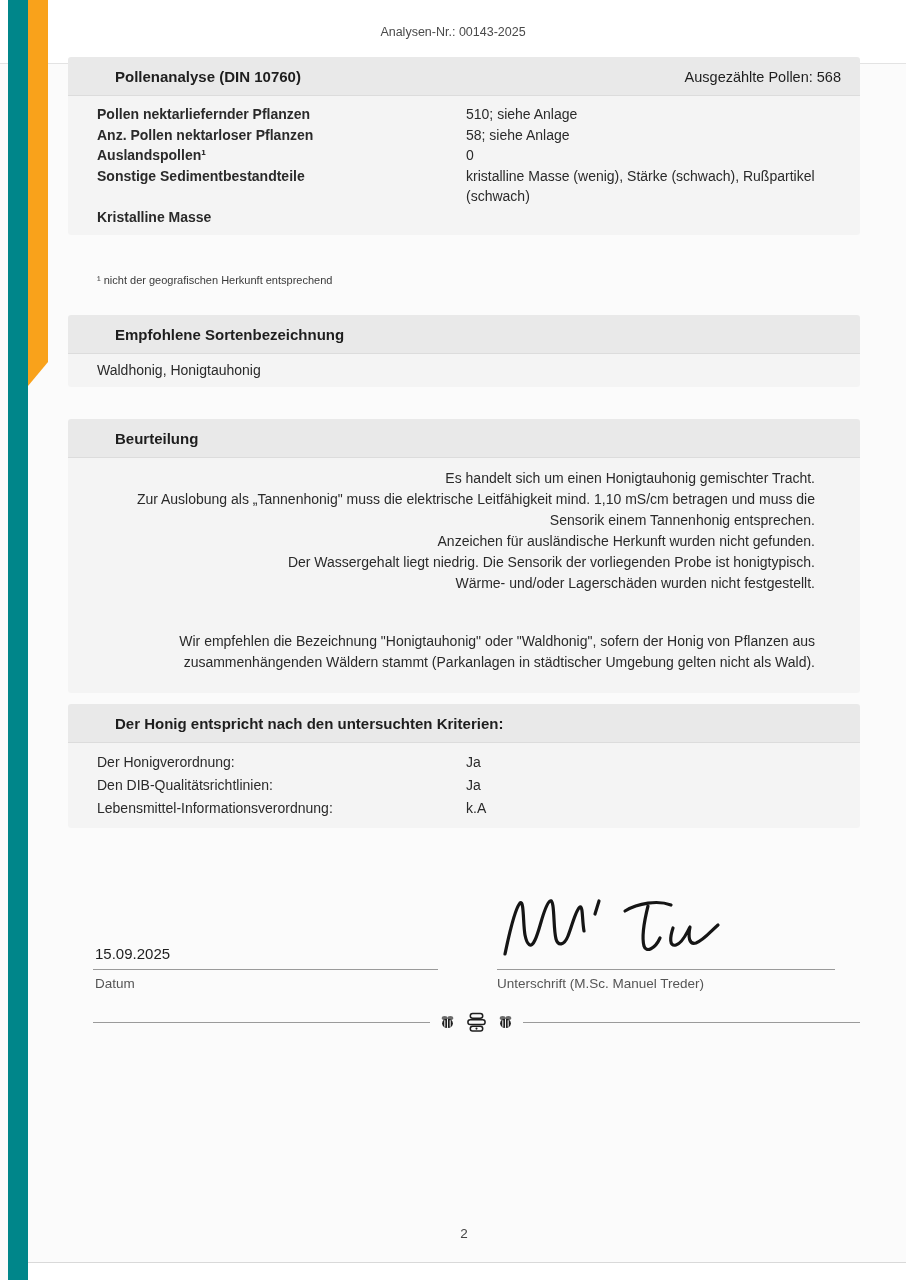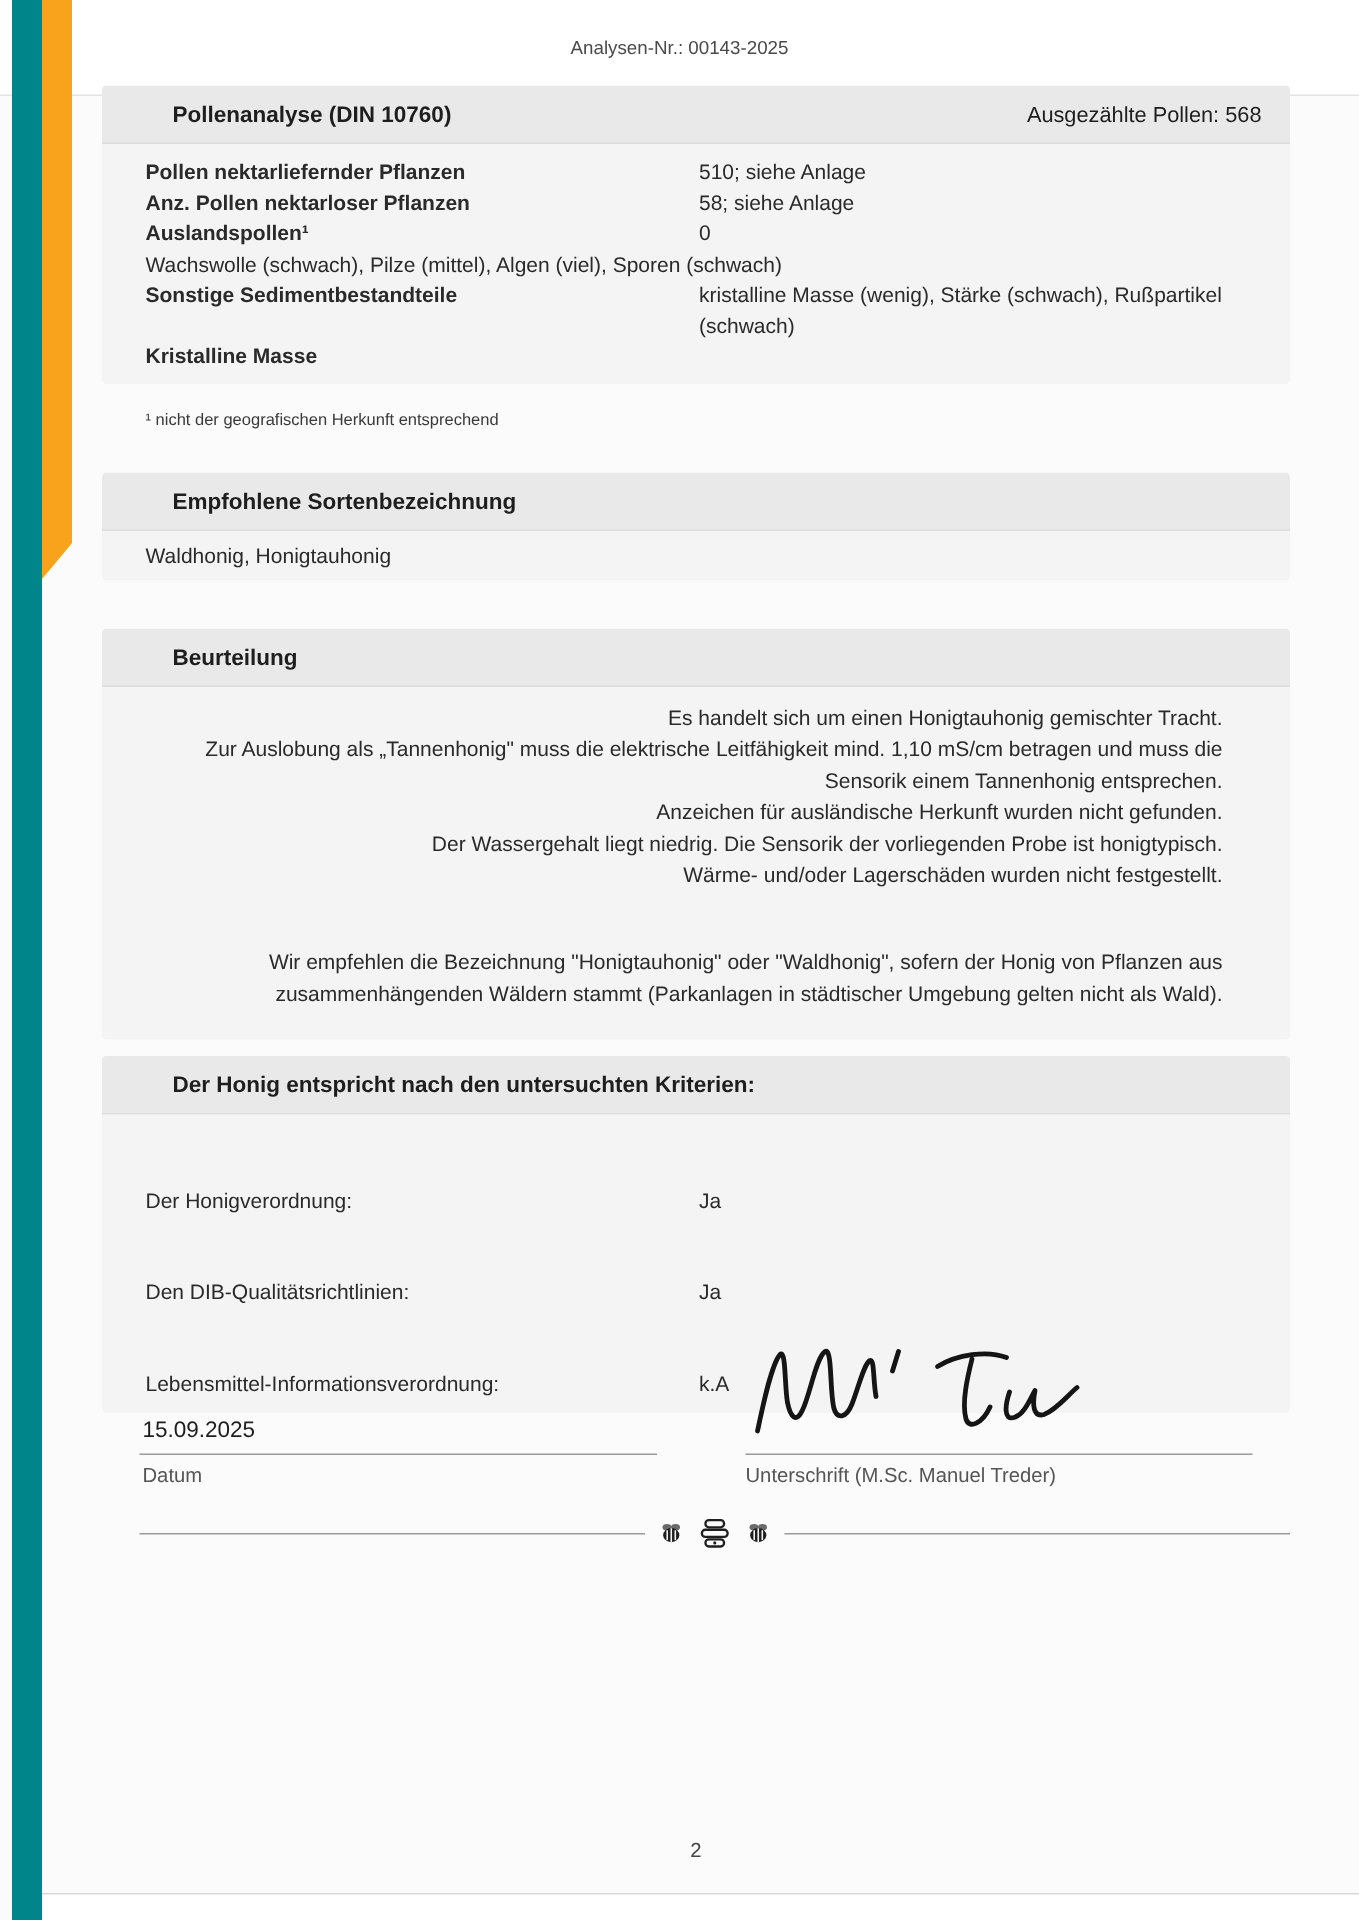--- a/index.html
+++ b/index.html
@@ -37,21 +37,21 @@
     background: #e9e9e9; border-bottom: 1px solid #dcdcdc;
     padding: 11px 19px 10px 47px;
     display: flex; justify-content: space-between; align-items: center;
   }
   .section-title { font-weight: bold; font-size: 15px; color: #1e1e1e; }
   .section-header .right-note { font-size: 14.5px; color: #1e1e1e; }
   .section-body { background: #f4f4f4; padding: 8px 19px 8px 29px; font-size: 14px; color: #2a2a2a; }
   .kv-row { display: flex; line-height: 20.5px; }
   .kv-label { width: 369px; font-weight: bold; flex-shrink: 0; padding-right: 18px; }
   .kv-value { flex: 1; }
-  .criteria-row { line-height: 23px; margin-top: 38px; }
+  .criteria-row { line-height: 23px; }
   .criteria-row .kv-label { font-weight: normal; }
   .footnote {
     position: absolute; left: 97px; top: 274px; font-size: 11px; color: #3a3a3a; z-index: 3;
   }
   .assessment-body p { margin: 0; line-height: 21px; text-align: right; }
   .assessment-body .recommendation { margin-top: 37px; }
   .assessment-body { padding-top: 10px; padding-bottom: 20px; padding-right: 45px; }
   .single-line-body { padding-top: 6px; padding-bottom: 7px; line-height: 20px; }
   
   .signature-svg { position: absolute; left: 497px; top: 890px; z-index: 3; }
@@ -109,21 +109,20 @@
       </div>
       <div class="kv-row">
         <span class="kv-label">Anz. Pollen nektarloser Pflanzen</span>
         <span class="kv-value">58; siehe Anlage</span>
       </div>
       <div class="kv-row">
         <span class="kv-label">Auslandspollen¹</span>
         <span class="kv-value">0</span>
       </div>
       <div class="kv-row">
-        <span class="kv-value">Wachswolle (schwach), Pilze (mittel), Algen (viel), Sporen (schwach)</span>
       </div>
       <div class="kv-row">
         <span class="kv-label">Sonstige Sedimentbestandteile</span>
         <span class="kv-value">kristalline Masse (wenig), Stärke (schwach), Rußpartikel (schwach)</span>
       </div>
       <div class="kv-row">
         <span class="kv-label">Kristalline Masse</span>
         <span class="kv-value"></span>
       </div>
     </div>

